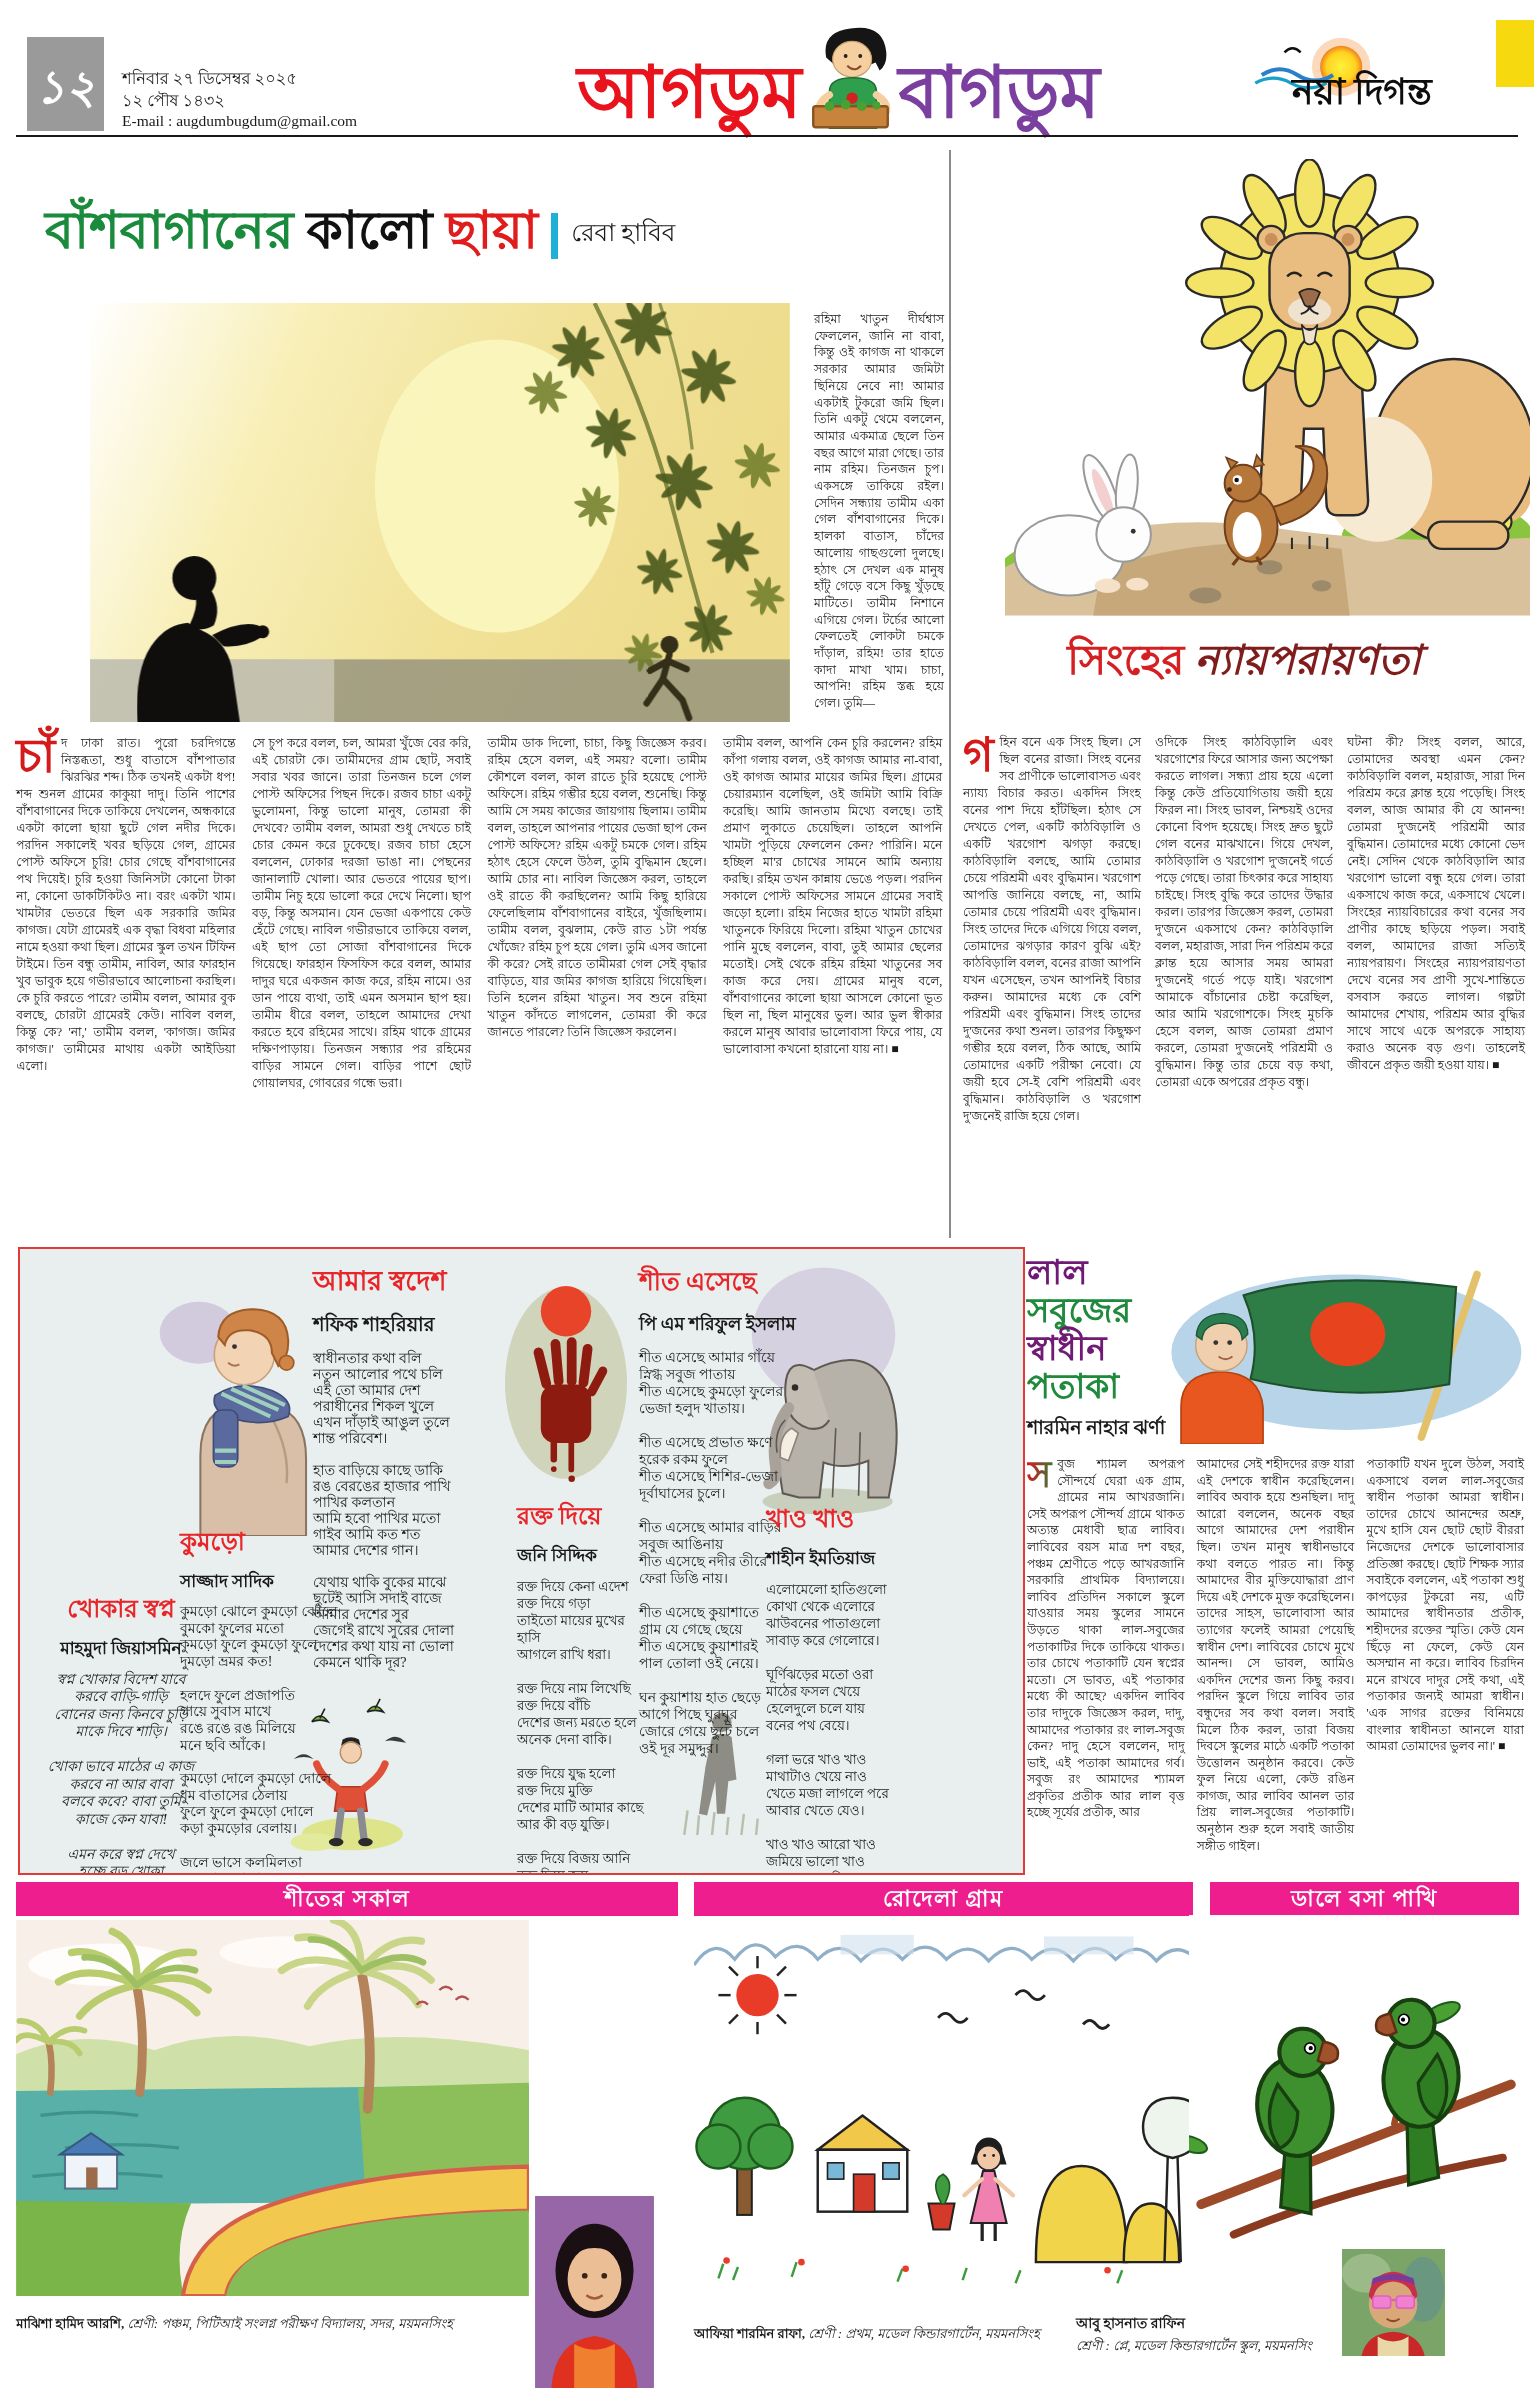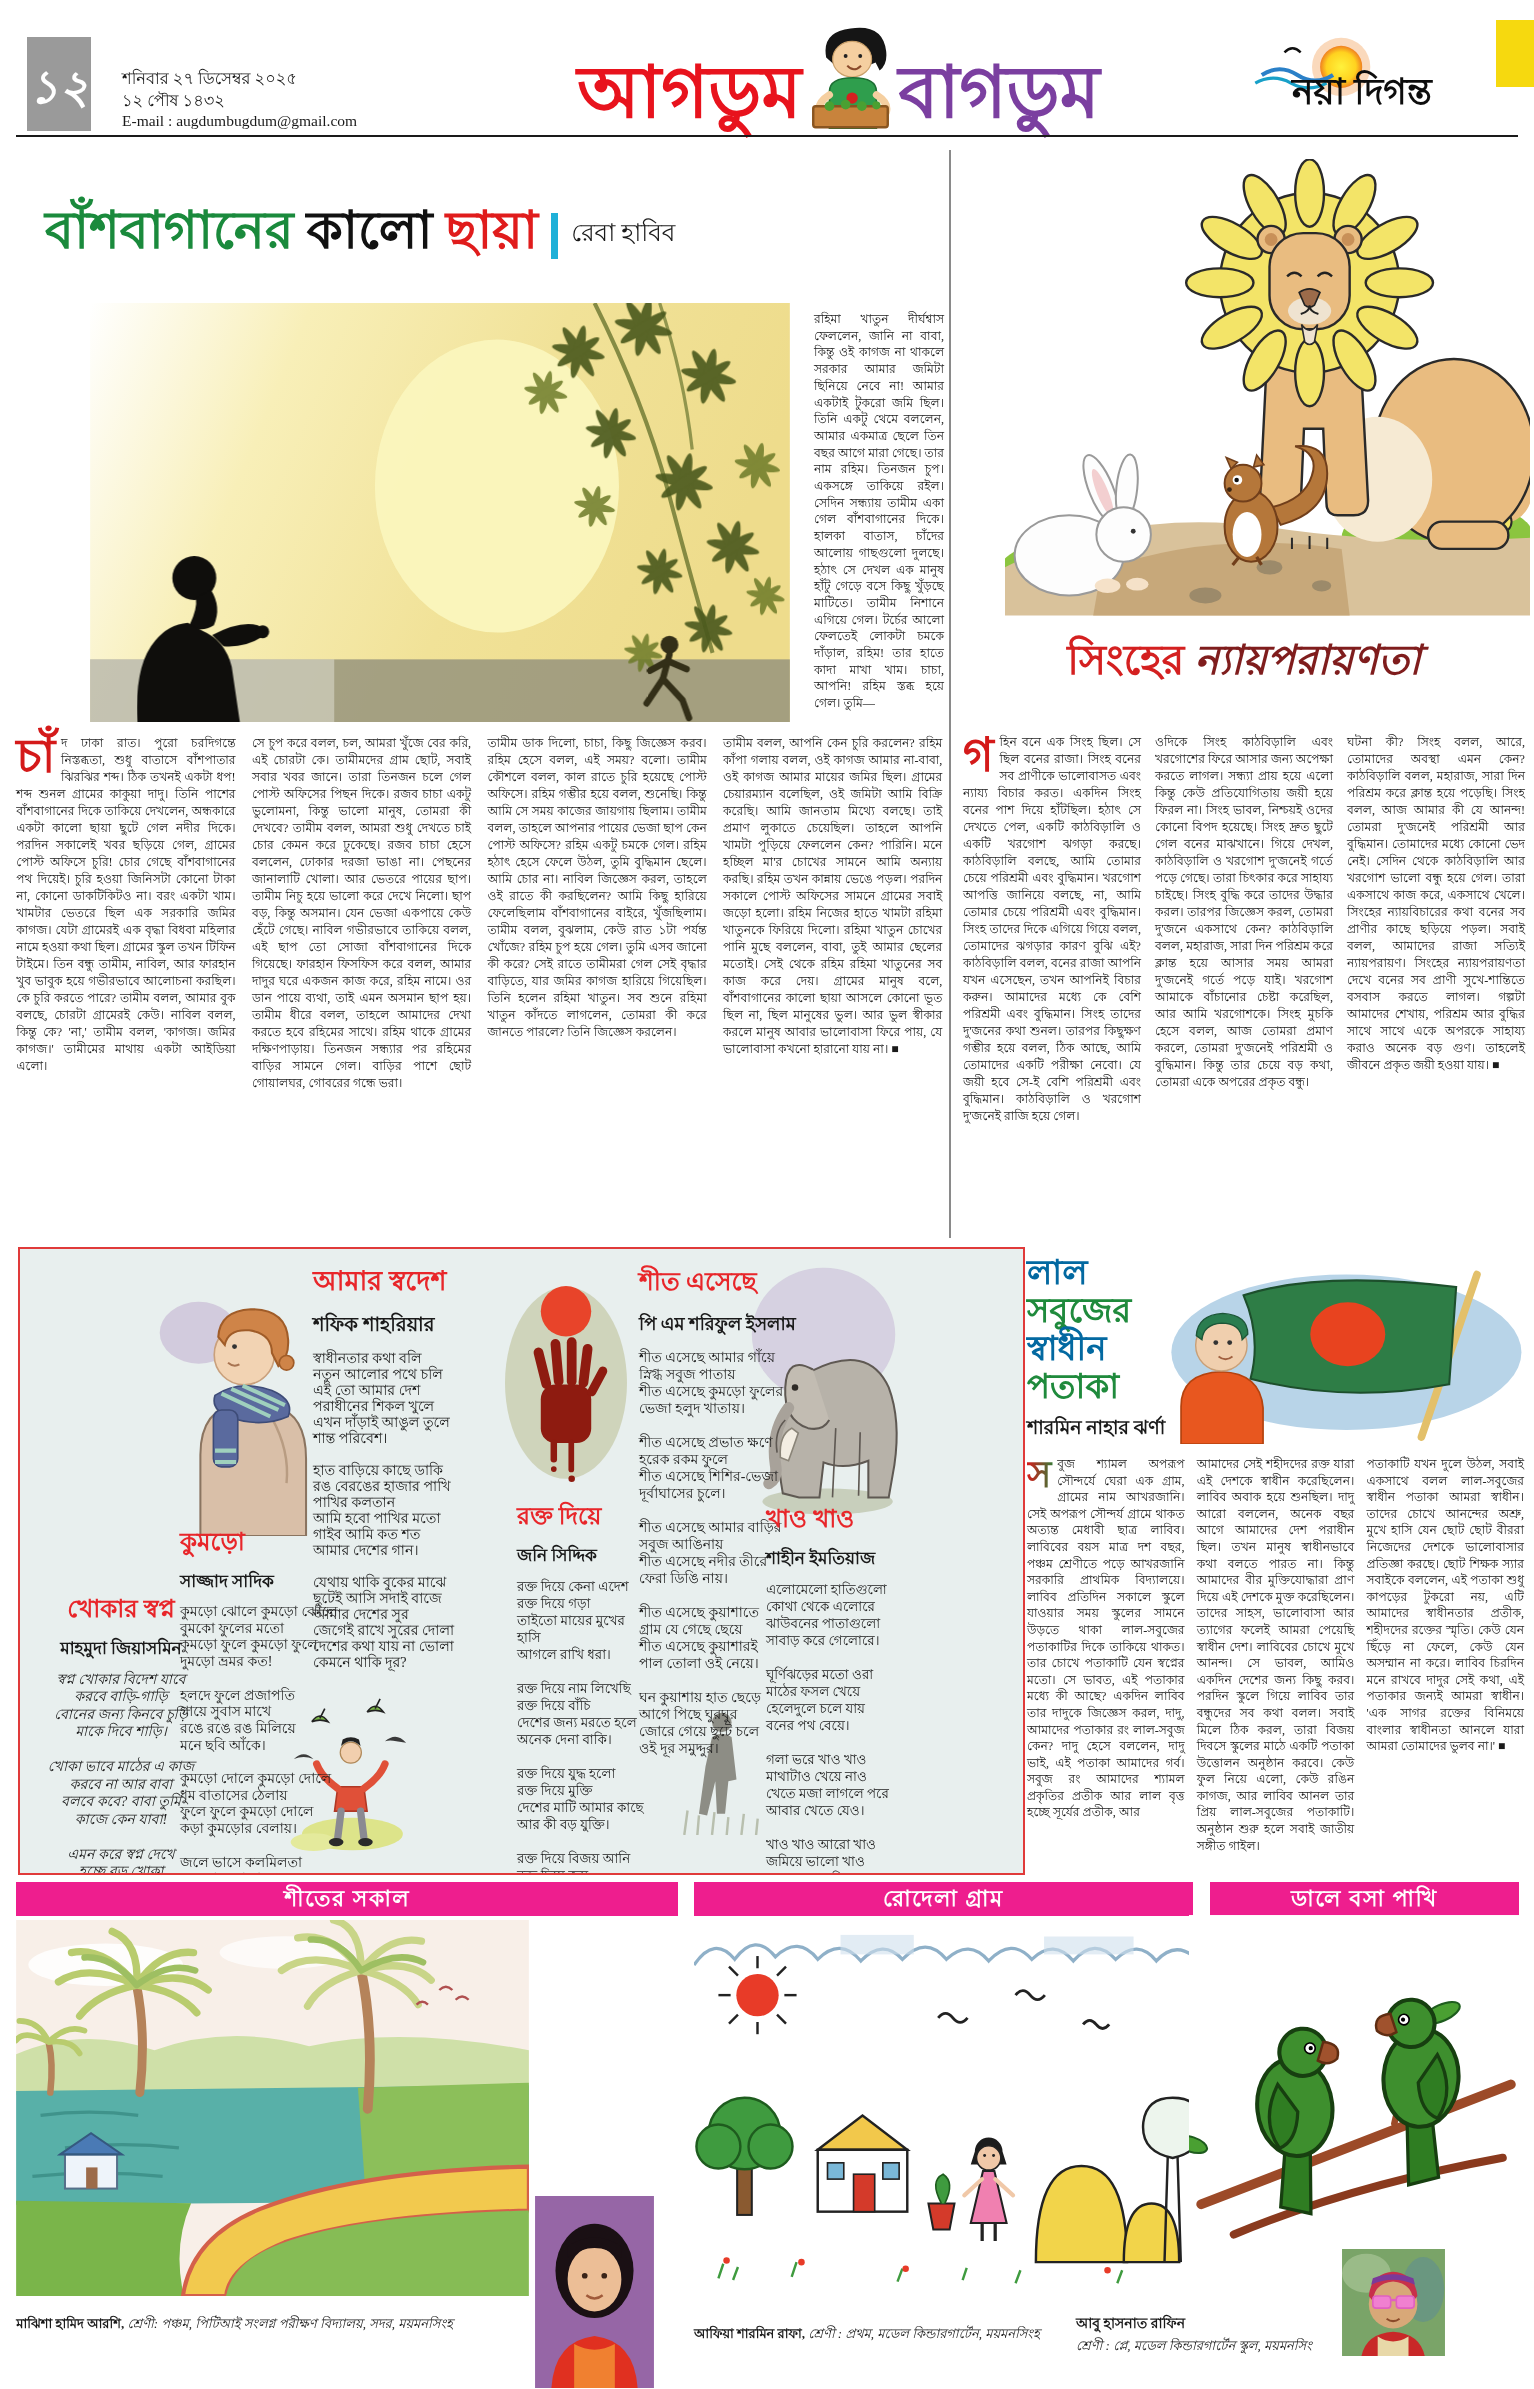--- a/index.html
+++ b/index.html
@@ -34,35 +34,35 @@
   .dropcap.dual{background:linear-gradient(90deg,#d41a1a,#1f8a3c);-webkit-background-clip:text;background-clip:text;color:transparent;}
   
   .poembox{background:#e8efee;border:2.4px solid #e03a3a;overflow:hidden;}
   .poem{position:absolute;z-index:2;}
   .p-title{font-size:25px;font-weight:bold;color:#e8262a;white-space:nowrap;margin-bottom:4.9px;}
   .p-author{font-size:17px;font-weight:bold;margin-bottom:8.1px;white-space:nowrap;}
   .p-text{font-size:14.2px;line-height:17px;white-space:pre-line;}
   .art{position:absolute;z-index:1;}
   
   .flagline{font-size:34px;line-height:38px;font-weight:bold;white-space:nowrap;}
-  .fr{color:#0369a1;} .fg{color:#1f8a3c;}
+  .fr{color:#701a75;} .fg{color:#1f8a3c;}
   .flagauthor{font-size:19px;font-weight:bold;}
   
   .gbar{background:#ee1e8e;color:#fff;font-weight:bold;font-size:22px;height:34px;
         display:flex;align-items:center;justify-content:center;letter-spacing:1.6px;}
   .credit{font-size:13px;}
   .cr-name{font-weight:bold;}
   .cr-rest{font-style:italic;}
 </style>
 </head>
 <body>
 
 <div class="page">
 
-  <div class="abs pagenum" style="left:27px;top:37px;width:64px;height:91px;">
+  <div class="abs pagenum" style="left:27px;top:37px;width:77px;height:91px;">
     <span>১২</span>
   </div>
   <div class="abs" style="left:122px;top:68px;">
     <div class="dateline">শনিবার ২৭ ডিসেম্বর ২০২৫</div>
     <div class="dateline">১২ পৌষ ১৪৩২</div>
     <div class="email">E-mail : augdumbugdum@gmail.com</div>
   </div>
 
   <div class="abs masthead" style="left:407px;top:14.7px;width:863px;height:114px;">
     <span class="mh1">আগডুম</span>

